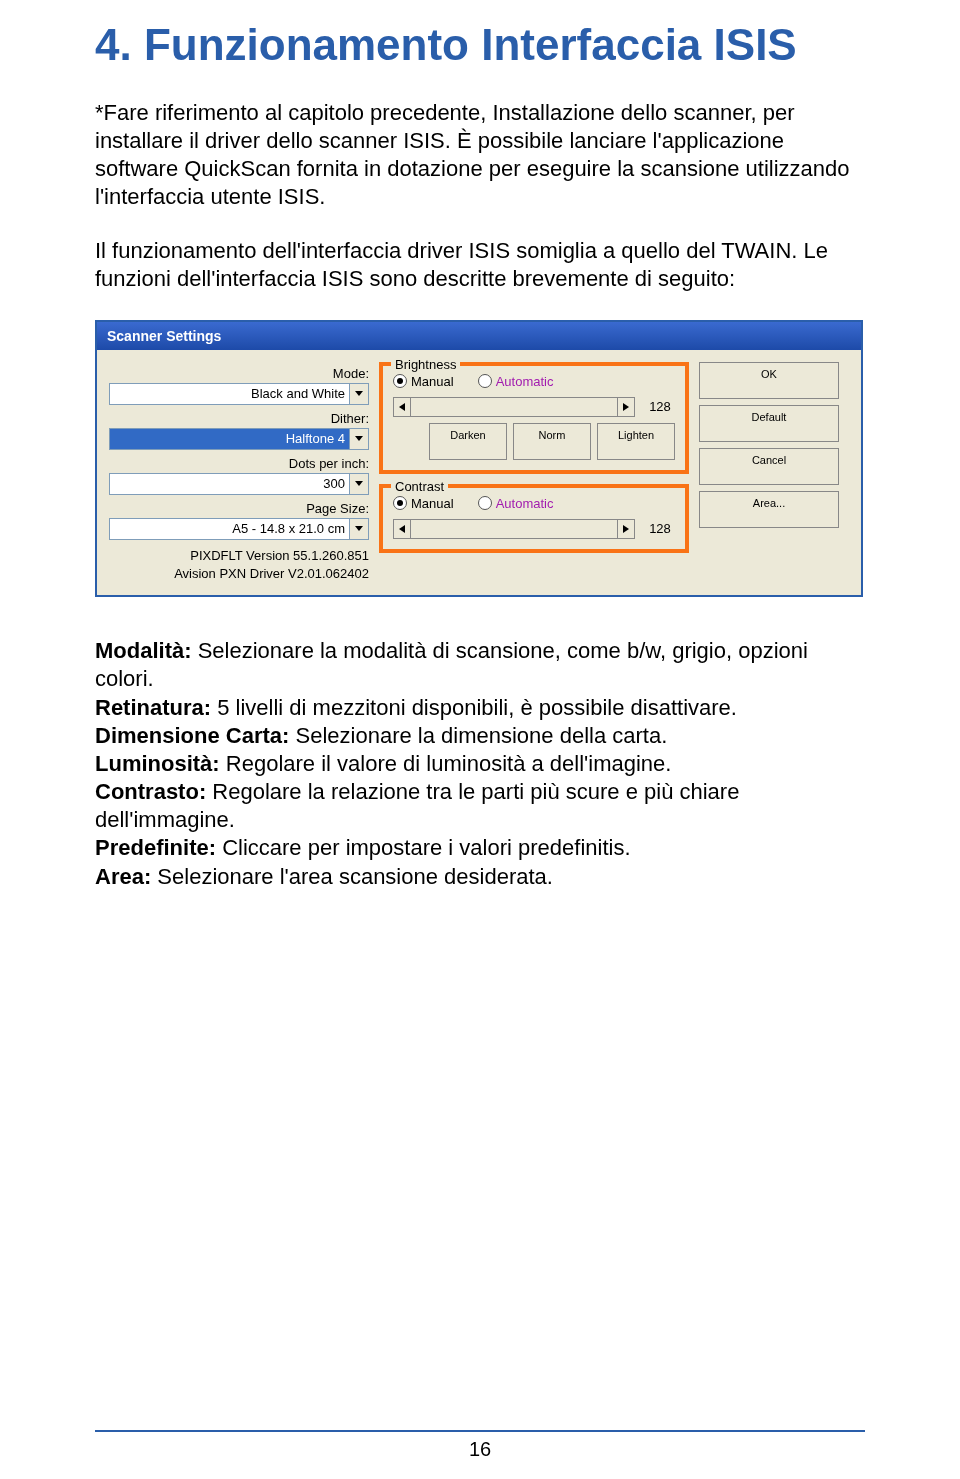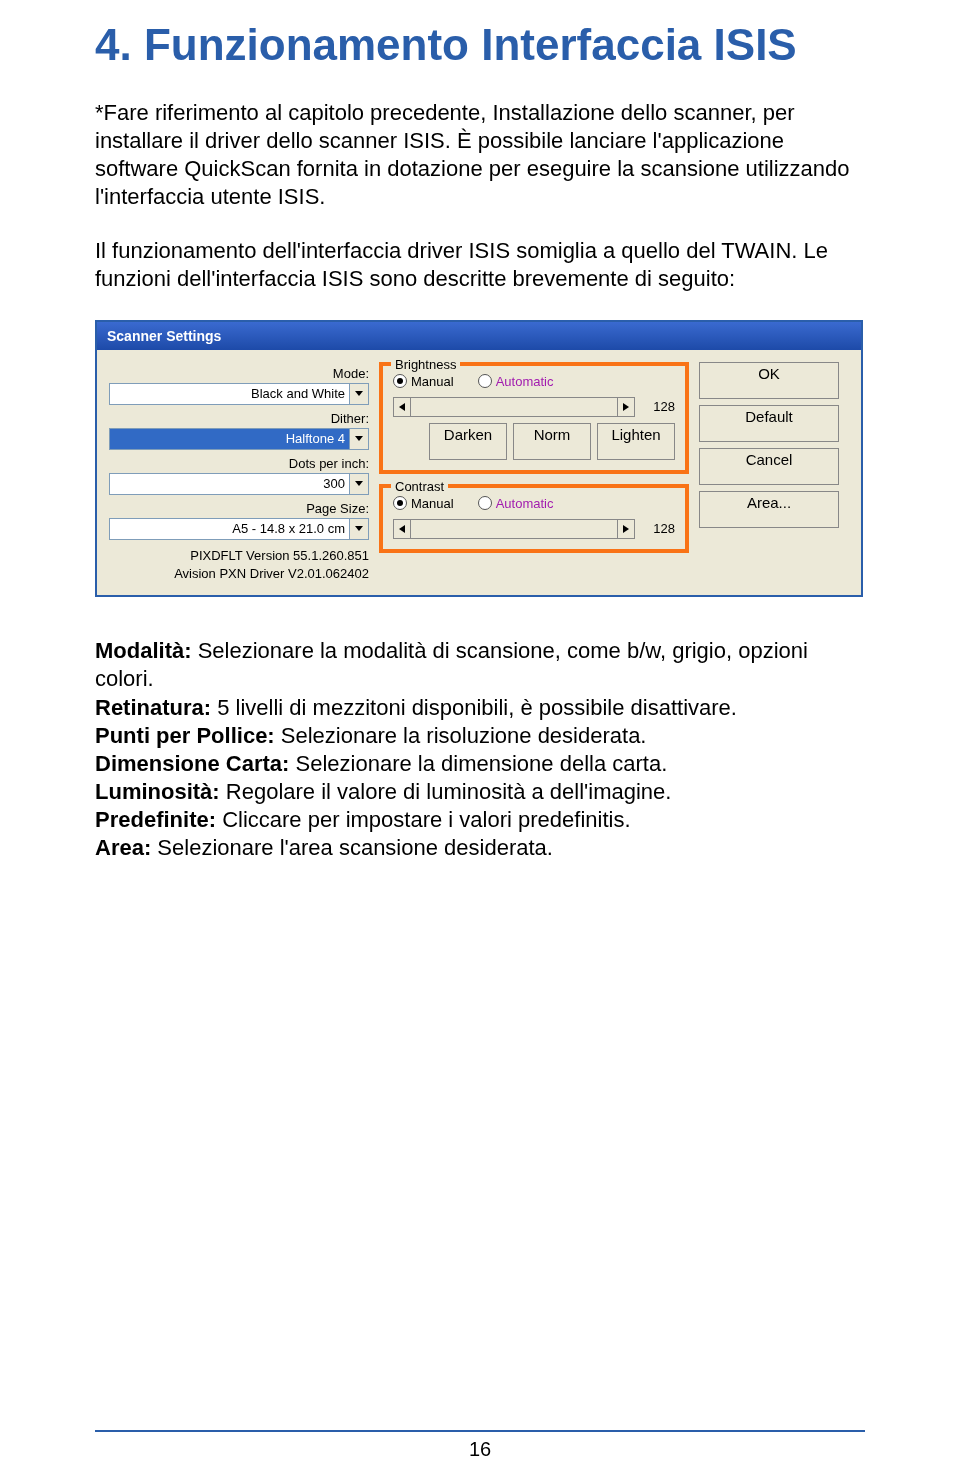--- a/index.html
+++ b/index.html
@@ -182,36 +182,36 @@
     align-items: center;
     justify-content: center;
   }
   .slider-arrow:last-child {
     border-right: none;
     border-left: 1px solid #888;
   }
   .slider-mid { flex:1; }
   .slider-val {
     width: 30px;
-    text-align: right;
+    text-align: center;
     padding-left: 4px;
     font-size: 13px;
   }
   .btn3-row {
     display: flex;
     gap: 6px;
     margin-top: 6px;
     padding-left: 36px;
   }
   .winbtn {
     border: 1px solid #888;
     background: #ece9d8;
     padding: 3px 0;
     text-align: center;
-    font-size: 15px;
+    font-size: 11px;
     height: 37px;
     box-sizing: border-box;
     line-height: 16px;
   }
   .btn3-row .winbtn { flex:1; }
   .right-col .winbtn { width: 100%; }
   .page-footer {
     position: absolute;
     bottom: 18px;
     left: 95px;
@@ -362,23 +362,23 @@
           <div class="winbtn">Cancel</div>
           <div class="winbtn">Area...</div>
         </div>
       </div>
     </div>
   </div>
 
   <div class="definitions">
     <div><span class="term">Modalità:</span><span> Selezionare la modalità di scansione, come b/w, grigio, opzioni colori.</span></div>
     <div><span class="term">Retinatura:</span><span> 5 livelli di mezzitoni disponibili, è possibile disattivare.</span></div>
-    <div><span class="term">Punti per Pollice:</span><span> Selezionare la risoluzione desiderata.</span></div>
     <div><span class="term">Dimensione Carta:</span><span> Selezionare la dimensione della carta.</span></div>
     <div><span class="term">Luminosità:</span><span> Regolare il valore di luminosità a dell'imagine.</span></div>
+    <div><span class="term">Contrasto:</span><span> Regolare la relazione tra le parti più scure e più chiare dell'immagine.</span></div>
     <div><span class="term">Predefinite:</span><span> Cliccare per impostare i valori predefinitis.</span></div>
     <div><span class="term">Area:</span><span> Selezionare l'area scansione desiderata.</span></div>
   </div>
 </div>
 
 <div class="page-footer">
   <hr>
   <div class="pnum">16</div>
 </div>
 

